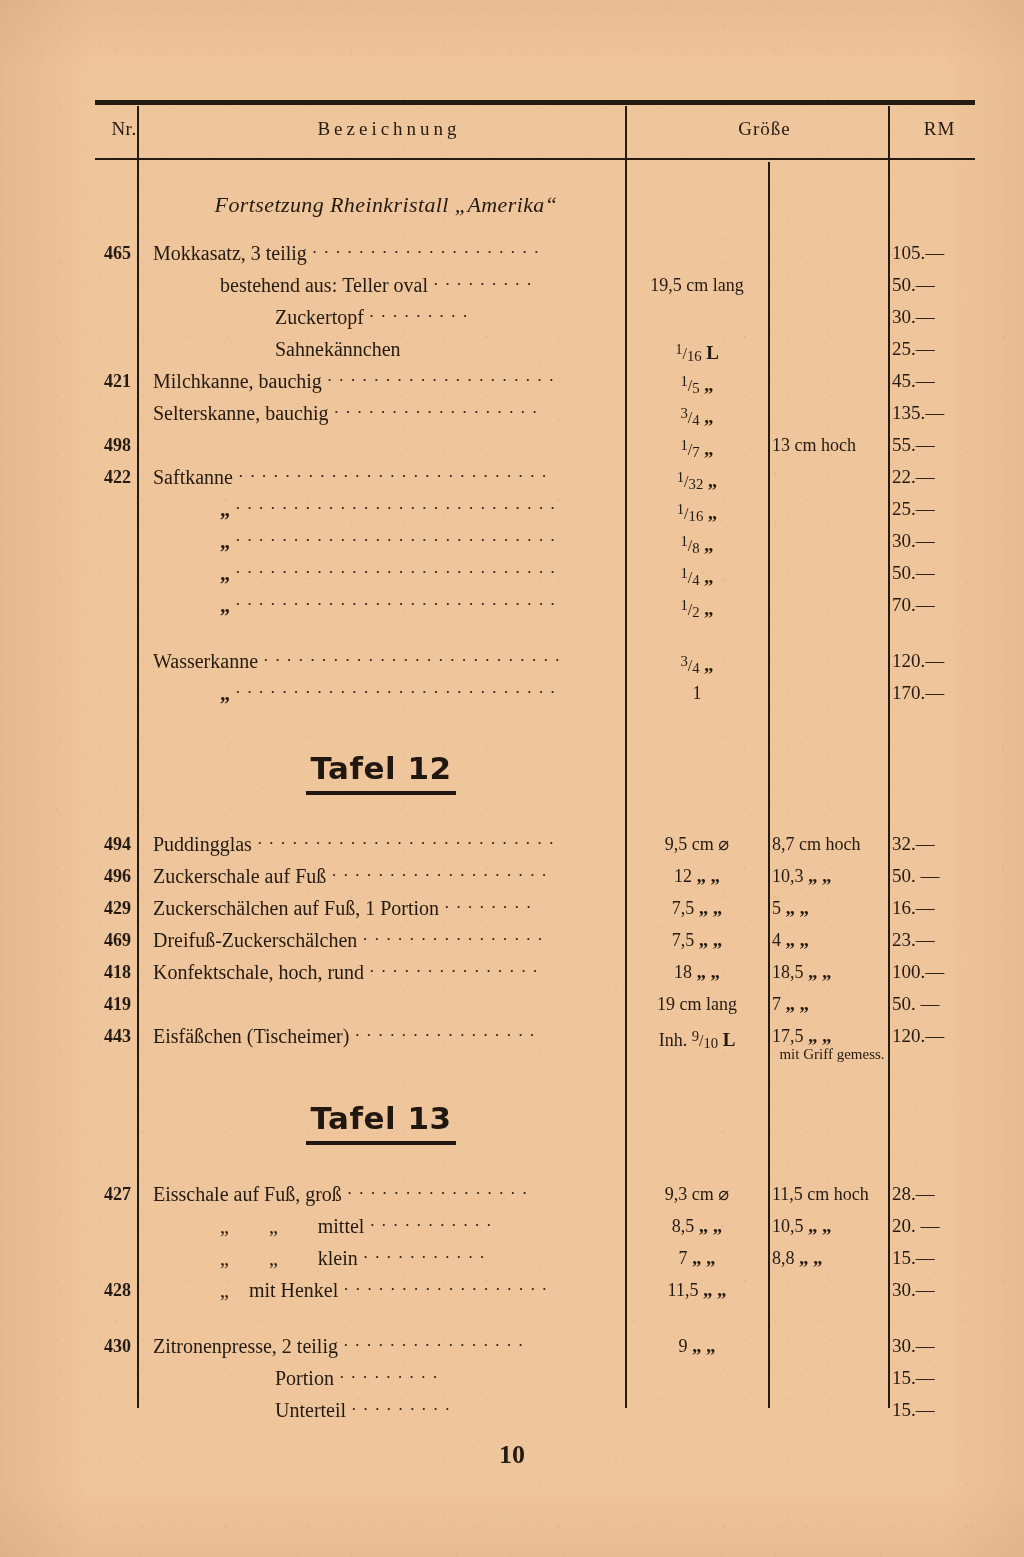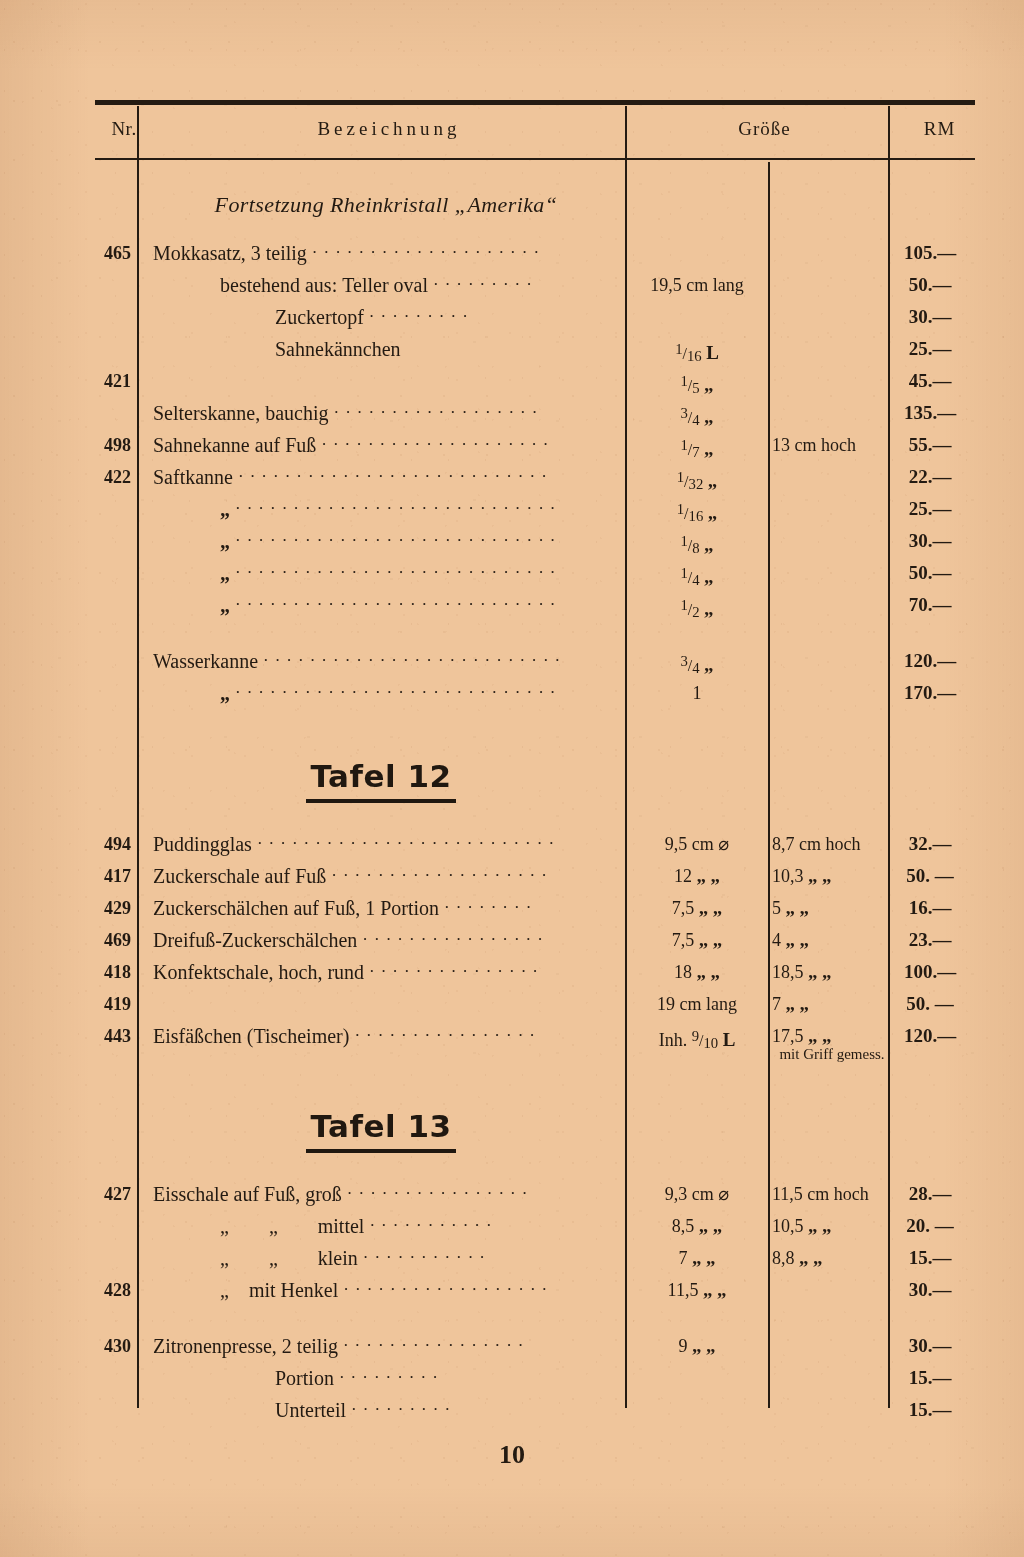--- a/index.html
+++ b/index.html
@@ -140,23 +140,23 @@
   .c-height {
     position: absolute;
     left: 677px; width: 114px;
     font-size: 18px;
     line-height: 30px;
     white-space: nowrap;
   }
   .c-rm {
     position: absolute;
     left: 797px; width: 76px;
-    text-align: center;
+    text-align: left;
     font-size: 19px;
-    font-weight: 700;
+    font-weight: 400;
     line-height: 30px;
     white-space: nowrap;
   }
 
   
   .lbl { display: inline; }
   .leader {
     display: inline-block;
     overflow: hidden;
     white-space: nowrap;
@@ -195,21 +195,20 @@
     line-height: 30px;
     text-align: center;
     letter-spacing: 0.4px;
   }
 
   
   .tafel-wrap {
     position: absolute;
     left: 42px; width: 488px;
     text-align: center;
-    margin-top: 8px;
   }
   .tafel {
     display: inline-block;
     font-family: "DejaVu Sans", sans-serif;
     font-weight: 700;
     font-size: 31px;
     letter-spacing: 0.5px;
     color: #201810;
     padding: 0 4px 5px 4px;
     border-bottom: 4px solid #201810;
@@ -278,34 +277,34 @@
       </div>
       <div class="row">
         <div class="c-nr"></div>
         <div class="c-bez ind2"><span class="lbl">Sahnekännchen</span></div>
         <div class="c-size"><span class="frac"><sup>1</sup>/<sub>16</sub></span> <span class="dq">L</span></div>
         <div class="c-height"></div>
         <div class="c-rm">25.—</div>
       </div>
       <div class="row">
         <div class="c-nr">421</div>
+        <div class="c-bez"><span class="lbl">Milchkanne,&nbsp;bauchig</span>&nbsp;<span class="leader" style="width:254px">····················</span></div>
         <div class="c-size"><span class="frac"><sup>1</sup>/<sub>5</sub></span> <span class="dq">„</span></div>
         <div class="c-height"></div>
         <div class="c-rm">45.—</div>
       </div>
       <div class="row">
         <div class="c-nr"></div>
         <div class="c-bez"><span class="lbl">Selterskanne,&nbsp;bauchig</span>&nbsp;<span class="leader" style="width:234px">··················</span></div>
         <div class="c-size"><span class="frac"><sup>3</sup>/<sub>4</sub></span> <span class="dq">„</span></div>
         <div class="c-height"></div>
         <div class="c-rm">135.—</div>
       </div>
       <div class="row">
         <div class="c-nr">498</div>
-        <div class="c-bez"><span class="lbl">Sahnekanne&nbsp;auf&nbsp;Fuß</span>&nbsp;<span class="leader" style="width:264px">····················</span></div>
         <div class="c-size"><span class="frac"><sup>1</sup>/<sub>7</sub></span> <span class="dq">„</span></div>
         <div class="c-height">13 cm hoch</div>
         <div class="c-rm">55.—</div>
       </div>
       <div class="row">
         <div class="c-nr">422</div>
         <div class="c-bez"><span class="lbl">Saftkanne</span>&nbsp;<span class="leader" style="width:355px">···························</span></div>
         <div class="c-size"><span class="frac"><sup>1</sup>/<sub>32</sub></span> <span class="dq">„</span></div>
         <div class="c-height"></div>
         <div class="c-rm">22.—</div>
@@ -359,21 +358,21 @@
       </div>
       <div class="row gap40"></div>
       <div class="row">
         <div class="c-nr">494</div>
         <div class="c-bez"><span class="lbl">Puddingglas</span>&nbsp;<span class="leader" style="width:335px">··························</span></div>
         <div class="c-size">9,5 cm ⌀</div>
         <div class="c-height">8,7 cm hoch</div>
         <div class="c-rm">32.—</div>
       </div>
       <div class="row">
-        <div class="c-nr">417</div>
+        <div class="c-nr">496</div>
         <div class="c-bez"><span class="lbl">Zuckerschale&nbsp;auf&nbsp;Fuß</span>&nbsp;<span class="leader" style="width:244px">···················</span></div>
         <div class="c-size">12 <span class="dq">„</span> <span class="dq">„</span></div>
         <div class="c-height">10,3 <span class="dq">„</span> <span class="dq">„</span></div>
         <div class="c-rm">50. —</div>
       </div>
       <div class="row">
         <div class="c-nr">429</div>
         <div class="c-bez"><span class="lbl">Zuckerschälchen&nbsp;auf&nbsp;Fuß,&nbsp;1&nbsp;Portion</span>&nbsp;<span class="leader" style="width:103px">········</span></div>
         <div class="c-size">7,5 <span class="dq">„</span> <span class="dq">„</span></div>
         <div class="c-height">5 <span class="dq">„</span> <span class="dq">„</span></div>

